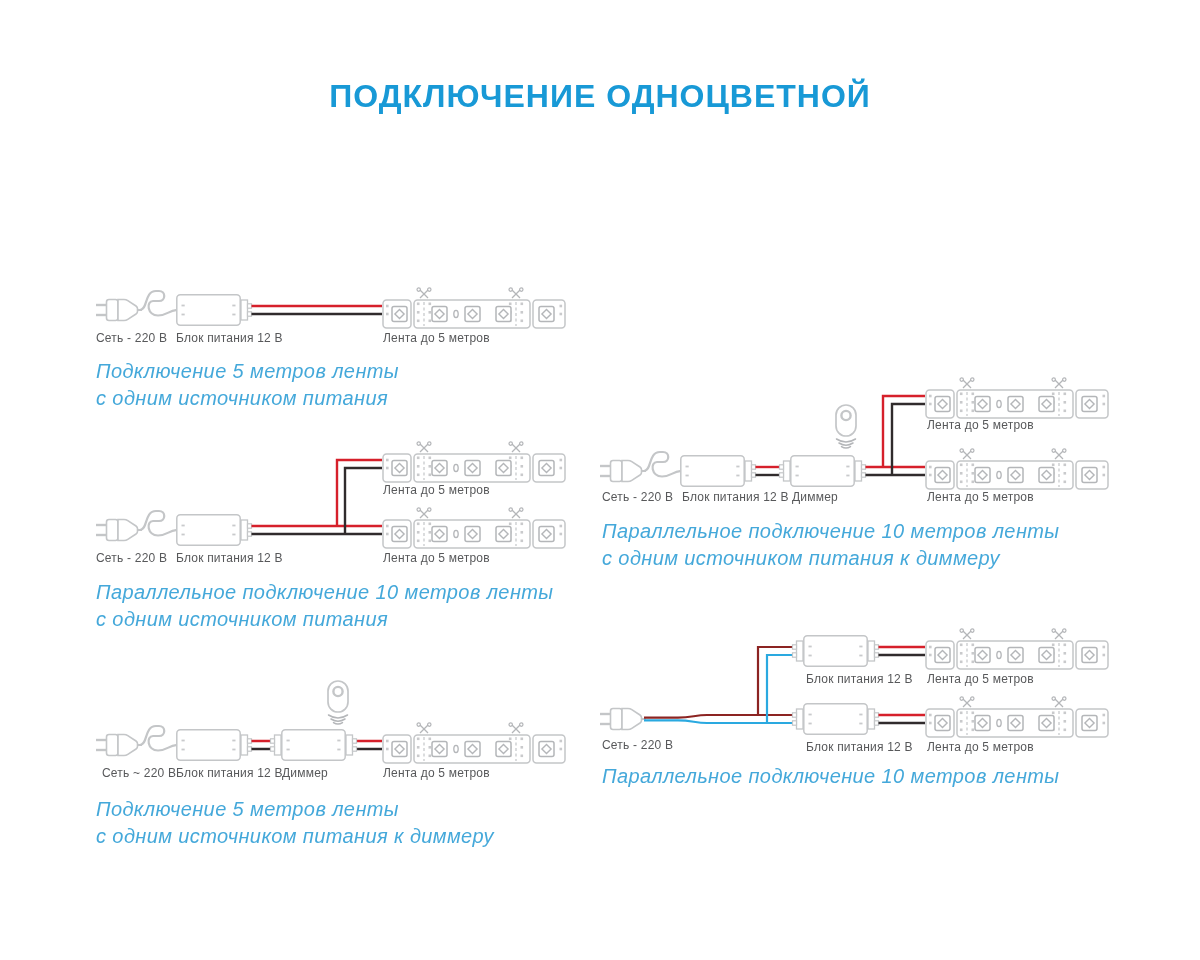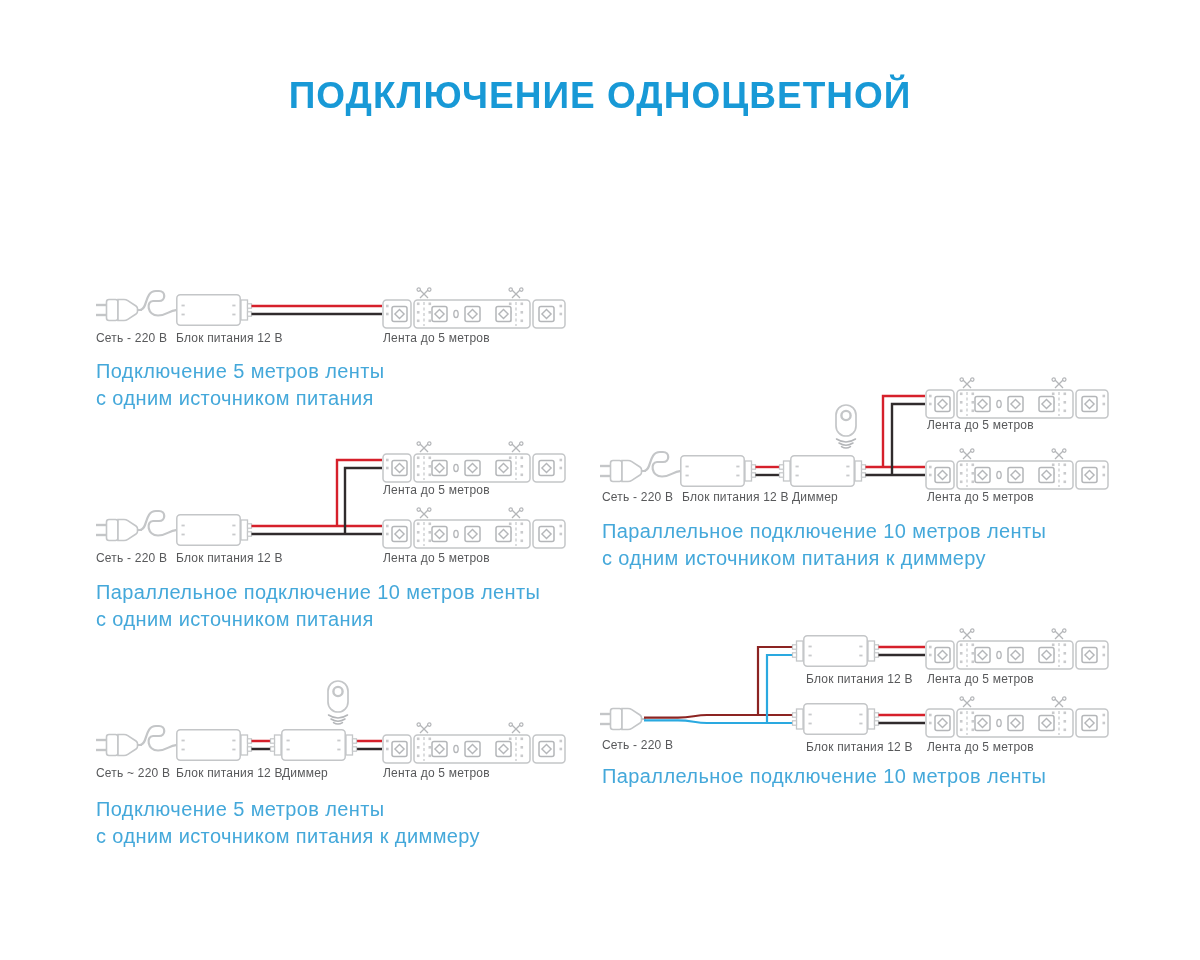--- a/index.html
+++ b/index.html
@@ -1,22 +1,22 @@
 <!DOCTYPE html>
 <html><head>
 <meta charset="utf-8">
 <style>
   html,body{margin:0;padding:0;background:#ffffff;}
   .page{position:relative;width:1200px;height:960px;background:#ffffff;overflow:hidden;
         font-family:"Liberation Sans", sans-serif;}
   .title{position:absolute;top:74px;left:0;width:1200px;text-align:center;
-         color:#1899d6;font-weight:700;font-size:37px;line-height:44px;letter-spacing:1px;}
+         color:#1899d6;font-weight:700;font-size:32px;line-height:44px;letter-spacing:1px;}
   .canvas{position:absolute;top:0;left:0;}
   .lbl{position:absolute;color:#57585a;font-size:12px;line-height:16px;letter-spacing:.2px;white-space:nowrap;}
-  .cap{position:absolute;color:#44a8da;font-size:20px;line-height:27px;letter-spacing:.4px;white-space:nowrap;}
+  .cap{position:absolute;color:#44a8da;font-size:20px;line-height:27px;letter-spacing:.4px;white-space:nowrap;font-style:italic;}
 </style>
 </head>
 <body>
 
 <div class="page">
 
   <div class="title">
     <div>ПОДКЛЮЧЕНИЕ ОДНОЦВЕТНОЙ</div>
   </div>
 
@@ -165,21 +165,21 @@
 
   <div class="lbl" style="left:96px;top:330px">Сеть - 220 В</div>
   <div class="lbl" style="left:176px;top:330px">Блок питания 12 В</div>
   <div class="lbl" style="left:383px;top:330px">Лента до 5 метров</div>
 
   <div class="lbl" style="left:383px;top:482px">Лента до 5 метров</div>
   <div class="lbl" style="left:96px;top:550px">Сеть - 220 В</div>
   <div class="lbl" style="left:176px;top:550px">Блок питания 12 В</div>
   <div class="lbl" style="left:383px;top:550px">Лента до 5 метров</div>
 
-  <div class="lbl" style="left:96px;top:765px">Сеть ~ 220 В</div>
+  <div class="lbl" style="left:102px;top:765px">Сеть ~ 220 В</div>
   <div class="lbl" style="left:176px;top:765px">Блок питания 12 В</div>
   <div class="lbl" style="left:282px;top:765px">Диммер</div>
   <div class="lbl" style="left:383px;top:765px">Лента до 5 метров</div>
 
   <div class="lbl" style="left:927px;top:417px">Лента до 5 метров</div>
   <div class="lbl" style="left:602px;top:489px">Сеть - 220 В</div>
   <div class="lbl" style="left:682px;top:489px">Блок питания 12 В</div>
   <div class="lbl" style="left:792px;top:489px">Диммер</div>
   <div class="lbl" style="left:927px;top:489px">Лента до 5 метров</div>
 

